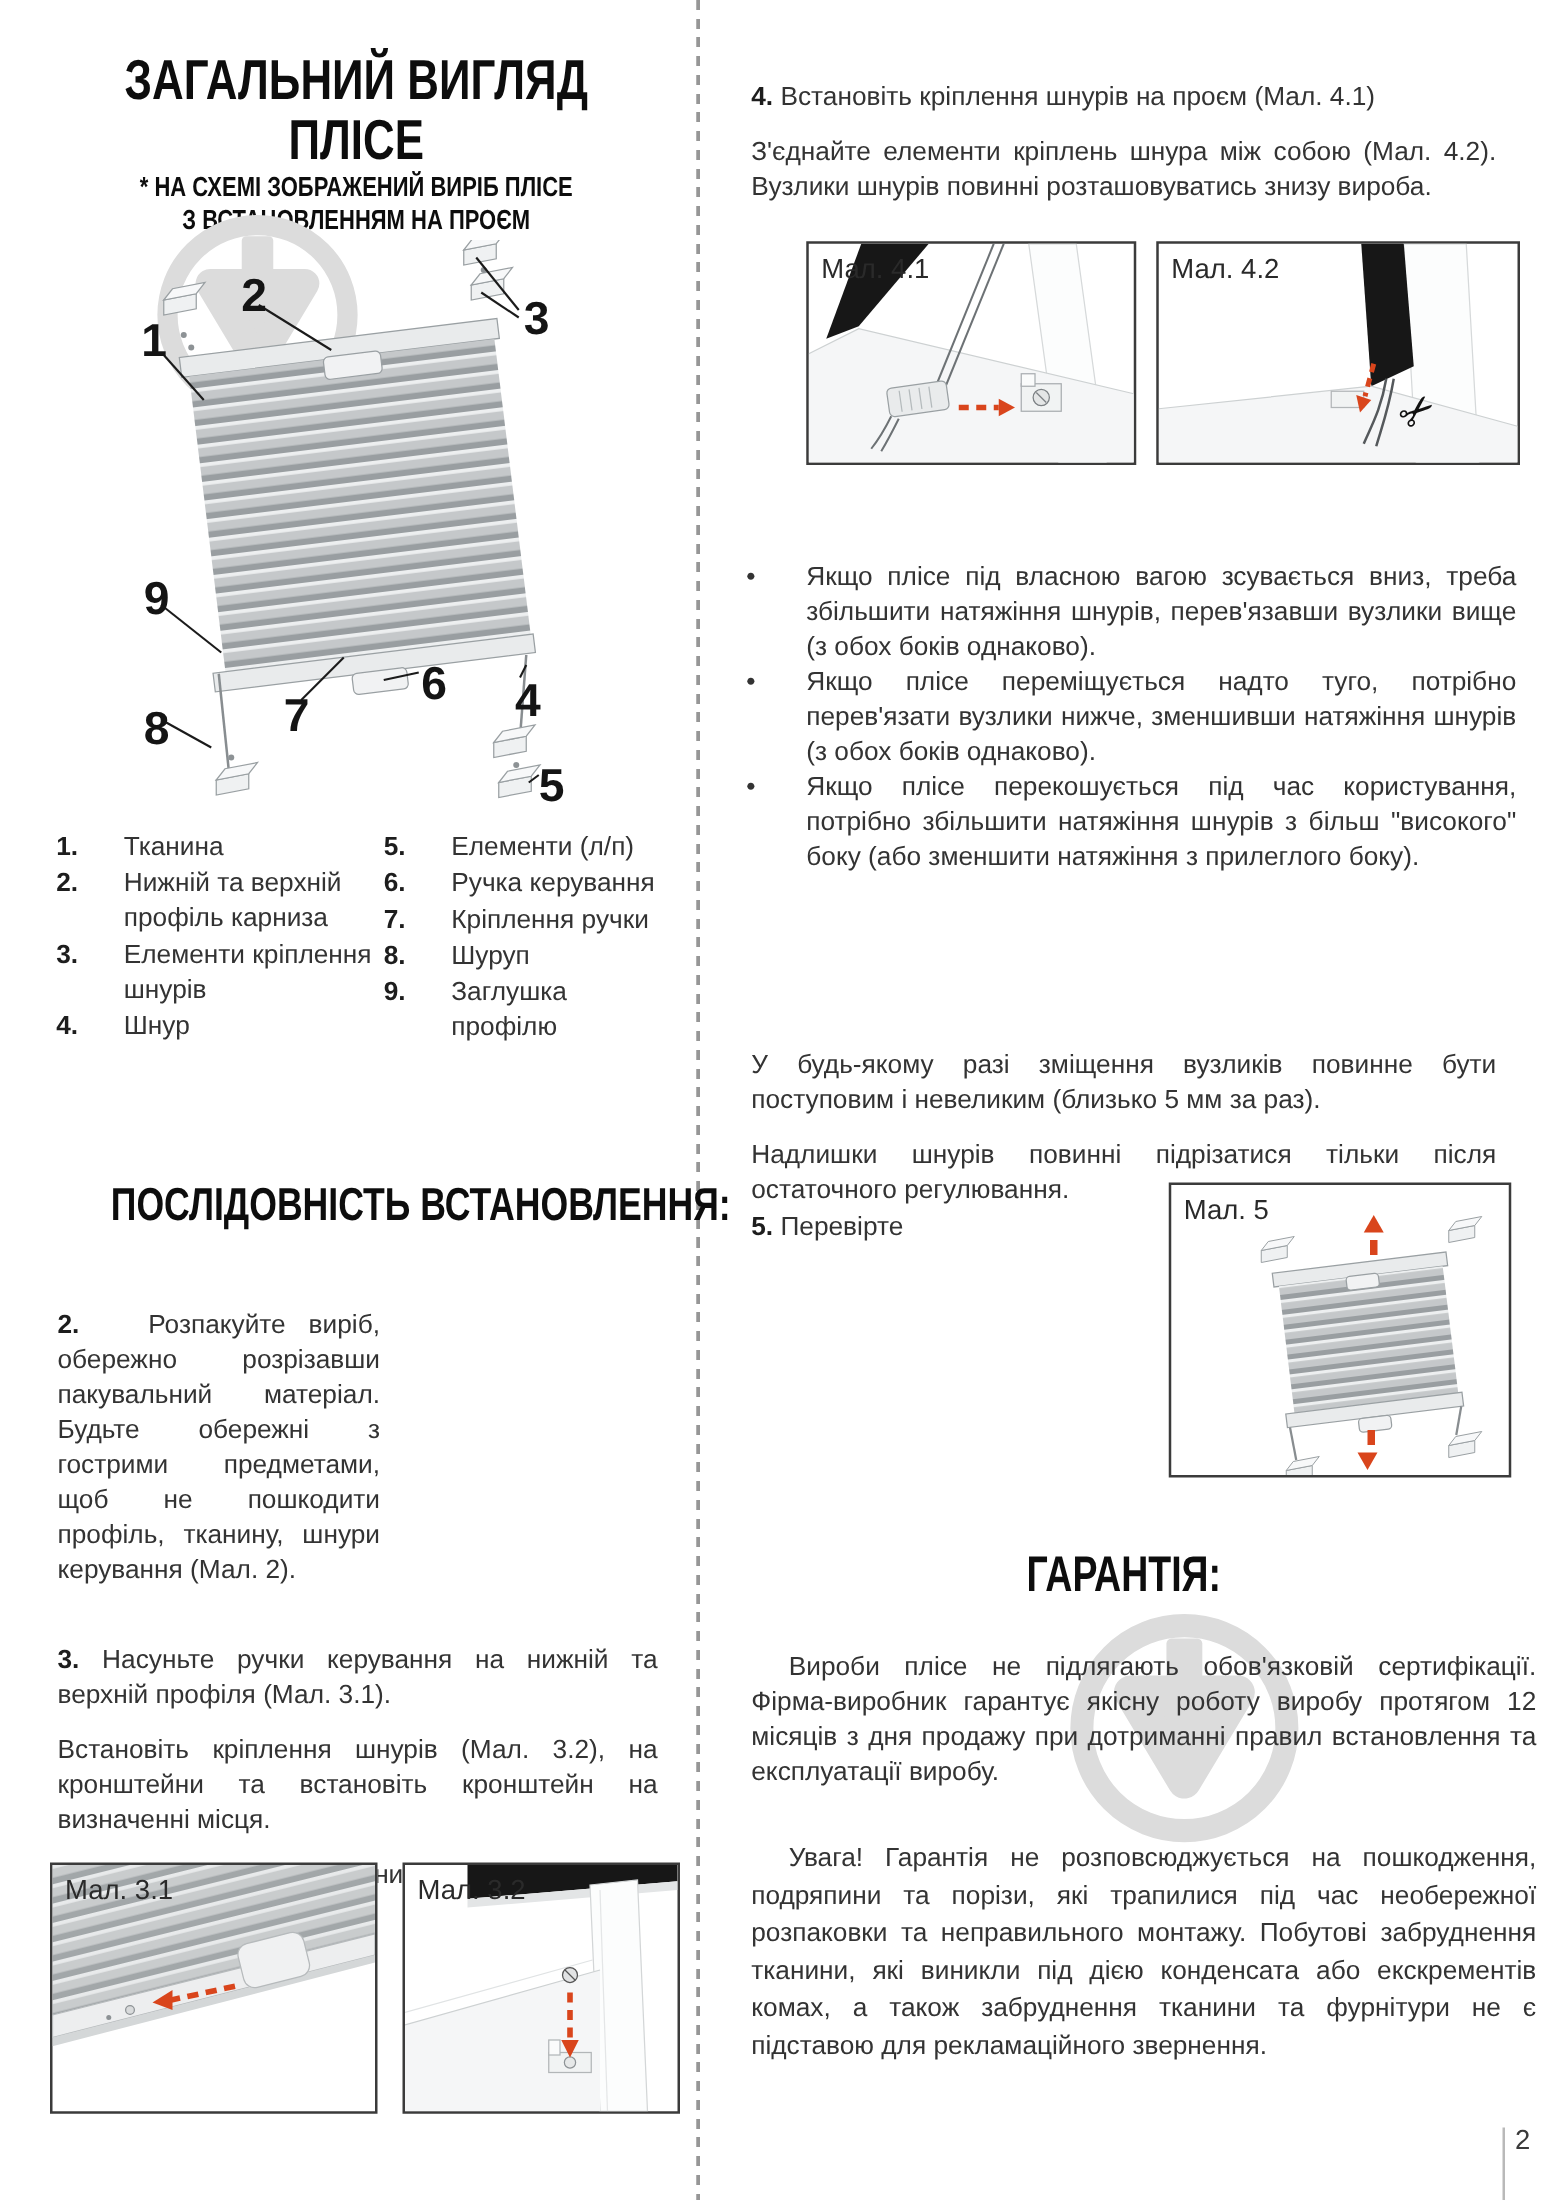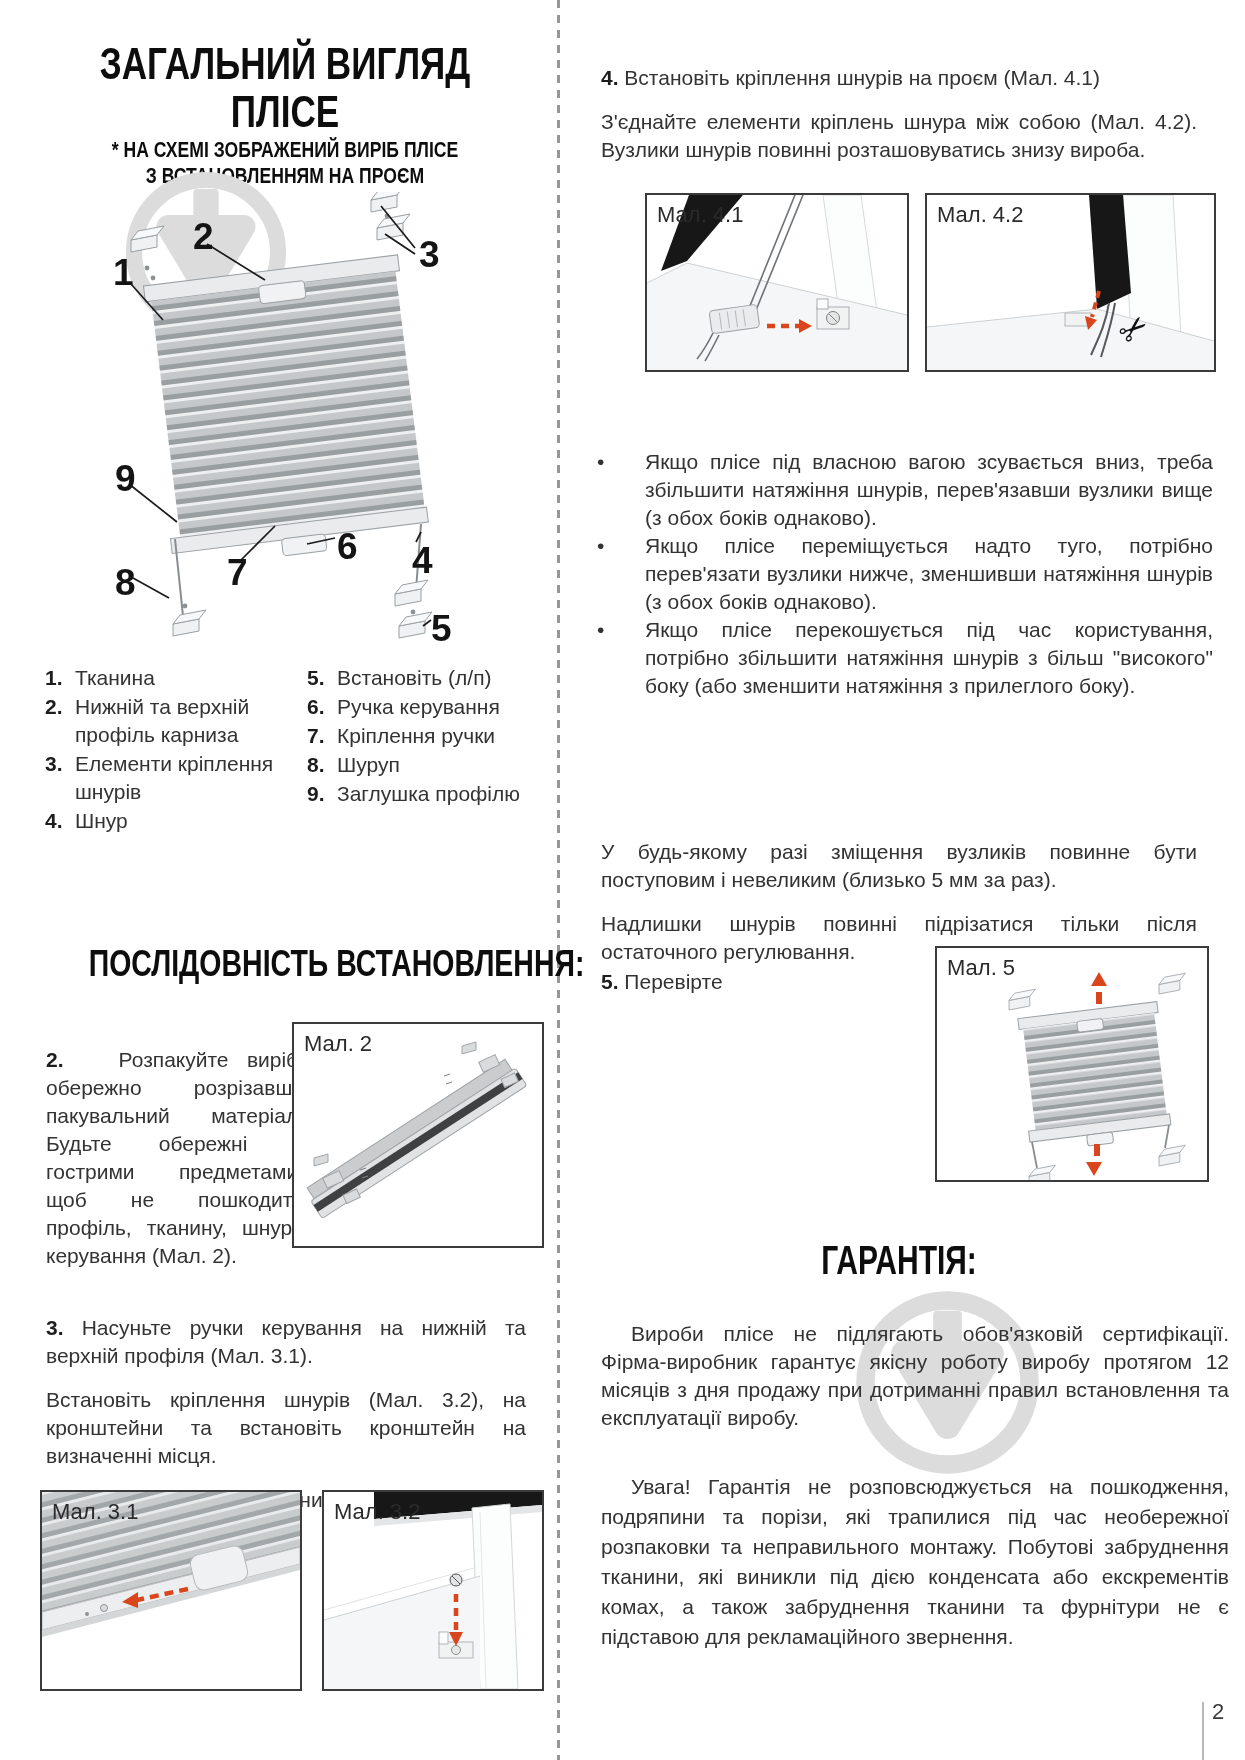--- a/index.html
+++ b/index.html
@@ -19,21 +19,21 @@
   .sec .cx{transform:scaleX(0.77);}
   .gar{font-size:40px;line-height:44px;}
   .gar .cx{transform:scaleX(0.75);}
   .fig{position:absolute;border:2px solid #3b3b3b;background:#fff;}
   .fig svg{position:absolute;left:0;top:0;}
   .figlab{position:absolute;left:10px;top:6px;font-size:22px;color:#2a2a2a;z-index:3;}
   .co{position:absolute;font-weight:bold;font-size:37px;line-height:37px;color:#141414;z-index:2;}
   .legend{display:grid;grid-template-columns:262px 233px;}
   .li{display:flex;margin-bottom:1px;}
   .li .n{font-weight:bold;color:#1d1d1d;width:30px;flex:0 0 30px;}
-  .li .t{flex:1;}
+  .li .t{flex:1;margin-left:24px;}
   .bul{display:flex;margin-bottom:0;}
   .bul .dot{width:60px;flex:0 0 60px;padding-left:12px;box-sizing:border-box;}
   .bul .bt{flex:1;text-align:justify;}
   .divider{position:absolute;left:557px;top:0;width:2.5px;height:1760px;
            background:repeating-linear-gradient(to bottom,#969696 0 8px,transparent 8px 15px);}
   .wm{position:absolute;z-index:0;}
   .z1{z-index:1;}
   .indent{text-indent:30px;}
   .pageline{position:absolute;left:1202px;top:1702px;width:2px;height:58px;background:#b9b9b9;}
   .pagenum{position:absolute;left:1212px;top:1698px;font-size:22px;color:#3a3a3a;}
@@ -157,21 +157,21 @@
           <span class="t">Елементи кріплення шнурів</span>
         </div>
       <div class="li">
           <span class="n">4.</span>
           <span class="t">Шнур</span>
         </div>
     </div>
     <div>
       <div class="li">
           <span class="n">5.</span>
-          <span class="t">Встановіть (л/п)</span>
+          <span class="t">Елементи (л/п)</span>
         </div>
       <div class="li">
           <span class="n">6.</span>
           <span class="t">Ручка керування</span>
         </div>
       <div class="li">
           <span class="n">7.</span>
           <span class="t">Кріплення ручки</span>
         </div>
       <div class="li">
@@ -186,44 +186,20 @@
   </div>
 
   <div class="abs hd sec" style="left:30px;top:944px;width:510px;">
     <span class="cx">ПОСЛІДОВНІСТЬ ВСТАНОВЛЕННЯ:</span>
   </div>
 
   <p class="abs jt" style="left:30px;top:1030px;width:258px;">
     <span class="b">2.</span>&nbsp;&nbsp;
     <span>Розпакуйте виріб, обережно розрізавши пакувальний матеріал. Будьте обережні з гострими предметами, щоб не пошкодити профіль, тканину, шнури керування (Мал. 2).</span>
   </p>
-  <div class="fig" style="left:292px;top:1022px;width:248px;height:222px;">
-    <div class="figlab">Мал. 2</div>
-    <svg width="248" height="222" viewBox="0 0 248 222">
-      <g transform="rotate(-33 124 118)">
-        <rect x="6" y="96" width="236" height="13" fill="#caccce" stroke="#9fa4a6"></rect>
-        <rect x="2" y="109" width="244" height="21" rx="3" fill="#e0e2e3" stroke="#9fa4a6"></rect>
-        <rect x="2" y="114" width="244" height="8" fill="#3e4041"></rect>
-      </g>
-      <g fill="#d9dbdc" stroke="#a0a5a7">
-        <rect x="186" y="34" width="18" height="11" transform="rotate(-25 195 39)"></rect>
-        <rect x="208" y="52" width="15" height="9" transform="rotate(-25 215 56)"></rect>
-        <path d="M168 22 l14 -4 v8 l-14 4 z"></path>
-        <rect x="30" y="150" width="18" height="11" transform="rotate(-25 39 155)"></rect>
-        <rect x="50" y="168" width="15" height="9" transform="rotate(-25 57 172)"></rect>
-        <path d="M20 134 l14 -4 v8 l-14 4 z"></path>
-      </g>
-      <g stroke="#7d8285">
-        <line x1="150" y1="52" x2="156" y2="50"></line>
-          <line x1="152" y1="60" x2="158" y2="58"></line>
-        <line x1="66" y1="146" x2="72" y2="144"></line>
-          <line x1="68" y1="154" x2="74" y2="152"></line>
-      </g>
-    </svg>
-  </div>
 
   <div class="abs jt" style="left:30px;top:1298px;width:512px;">
     <p><span class="b">3.</span> <span>Насуньте ручки керування на нижній та верхній профіля (Мал. 3.1).</span></p>
     <p>Встановіть кріплення шнурів (Мал. 3.2), на кронштейни та встановіть кронштейн на визначенні місця.</p>
     <p>Враховуйте, що кронштейни є ліві та праві.</p>
   </div>
 
   <div class="fig" style="left:40px;top:1490px;width:258px;height:197px;">
     <div class="figlab">Мал. 3.1</div>
     <svg width="258" height="197" viewBox="0 0 258 197">

